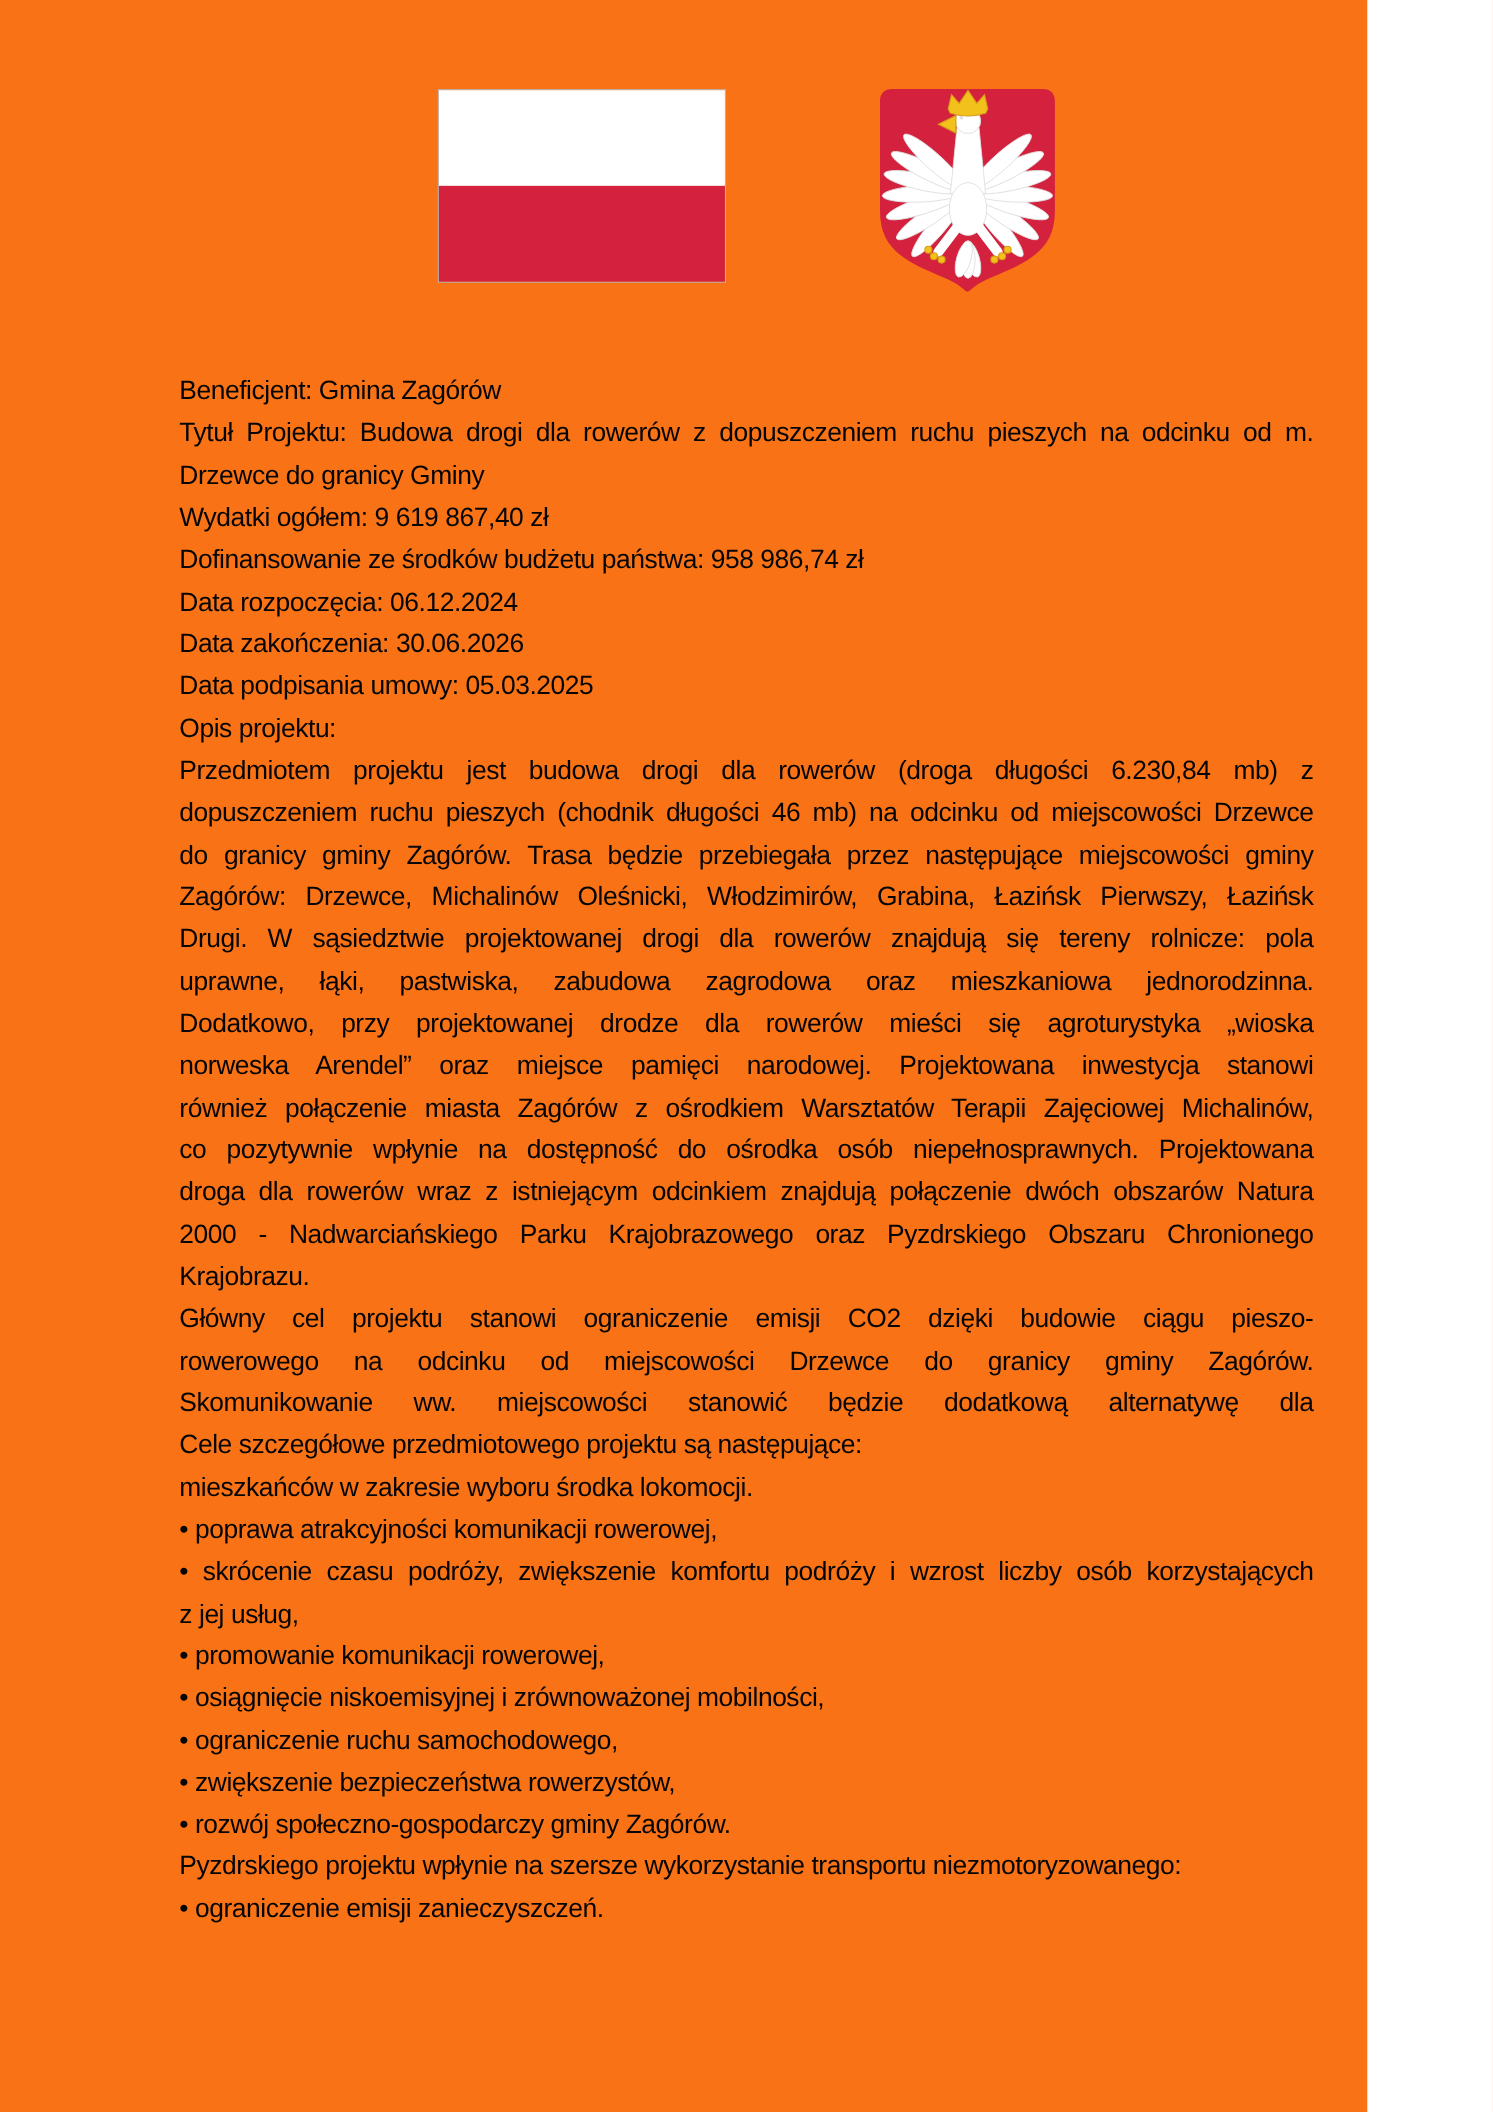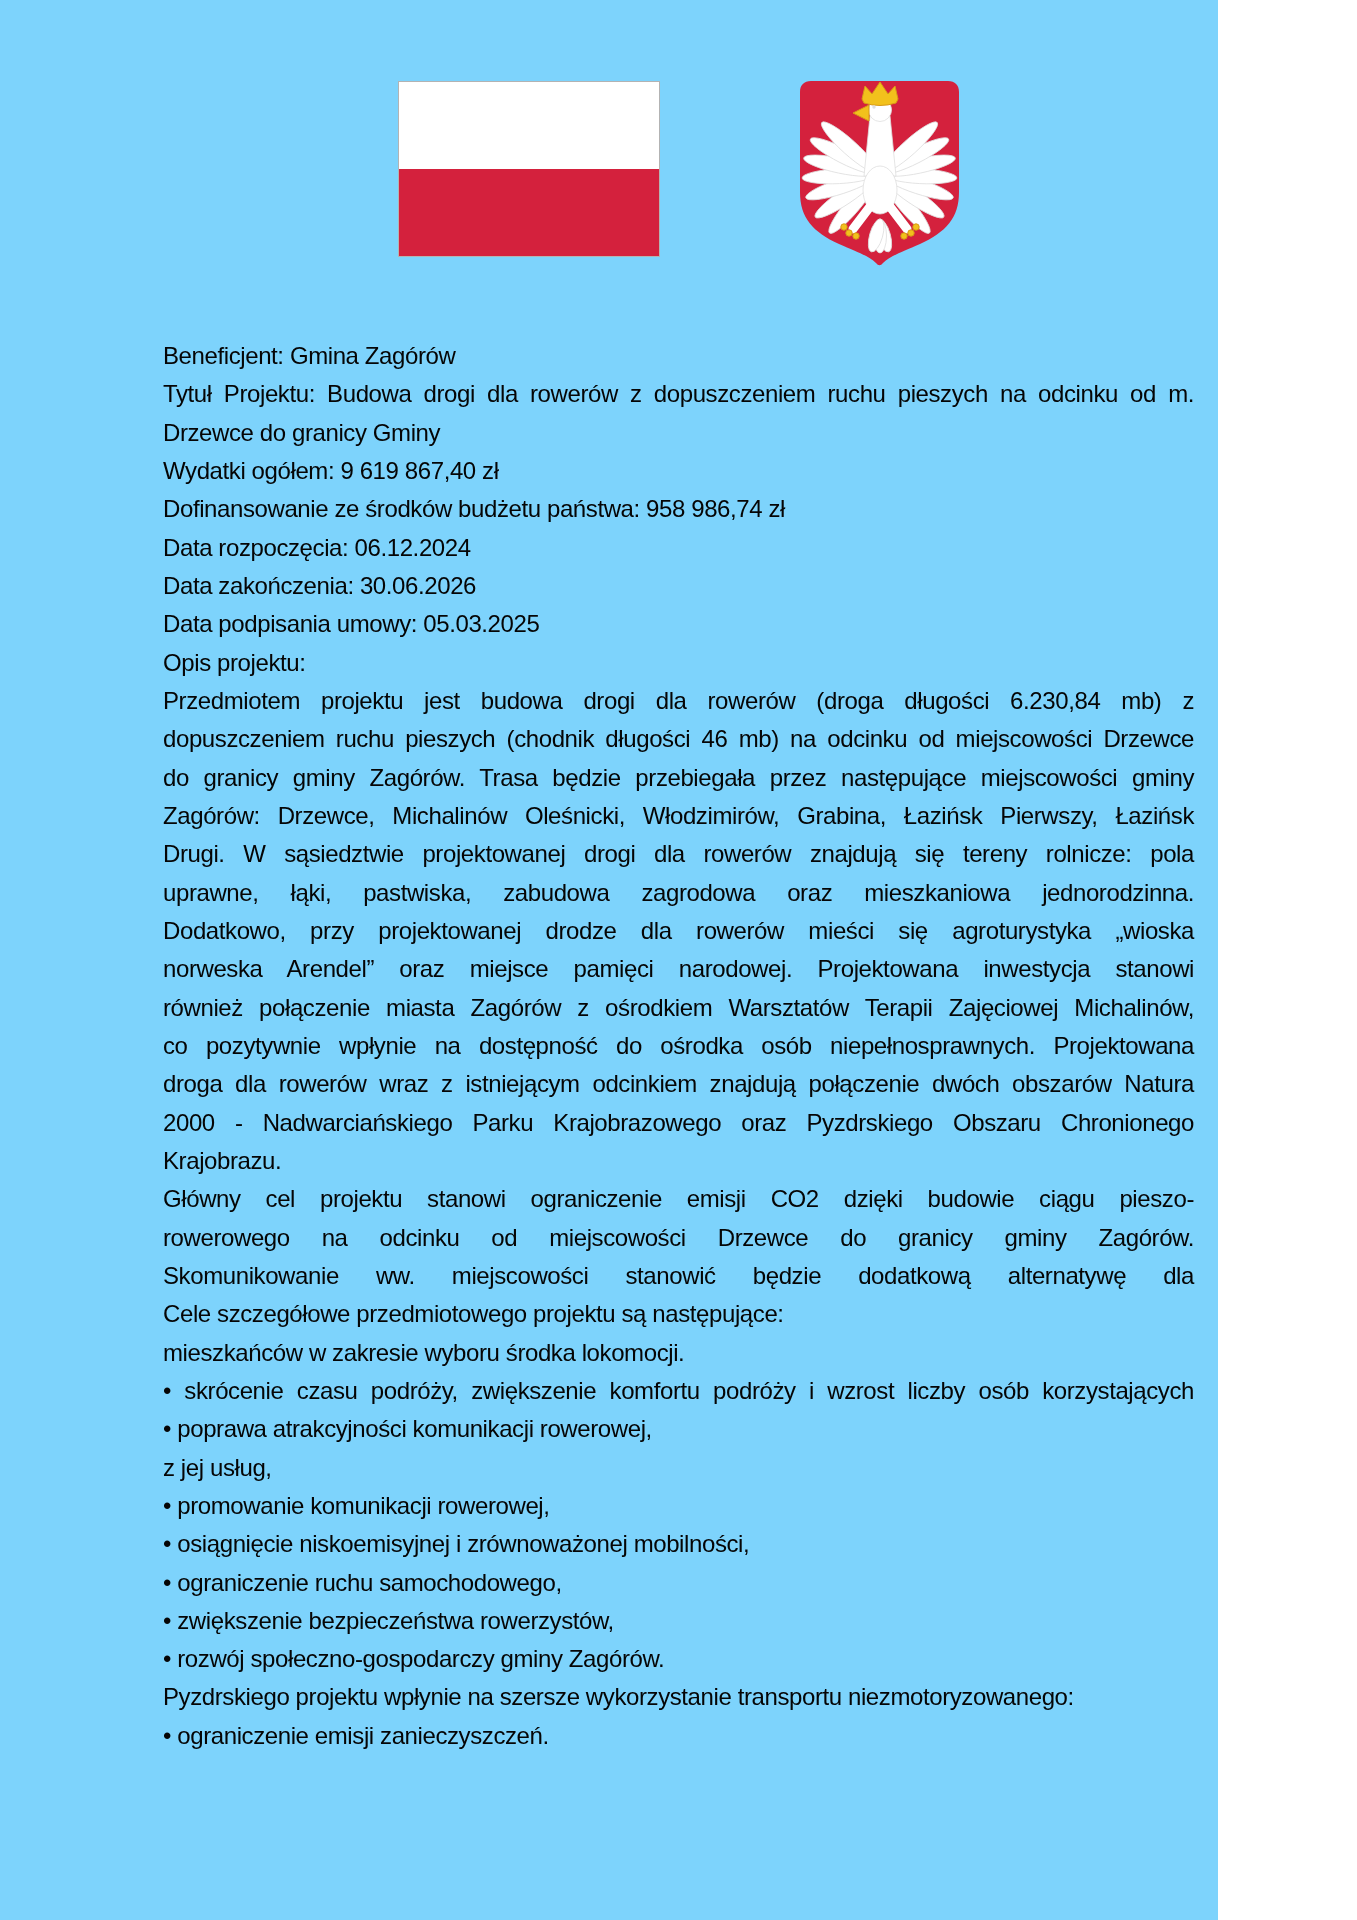--- a/index.html
+++ b/index.html
@@ -1,23 +1,24 @@
 <!DOCTYPE html>
 <html lang="pl"><head>
 <meta charset="utf-8">
 <title>Dokument projektu</title>
 <style>
   html,body{margin:0;padding:0;background:#ffffff;}
   #page{
     position:relative;
     width:1218px;height:1920px;
-    background:#7dd3fc;
+    background:#f97316;
     font-family:"Liberation Sans","DejaVu Sans",sans-serif;
     color:#050505;
     overflow:hidden;
+    padding-left:25px;
   }
   
   .flag{
     position:absolute;left:398px;top:81px;
     width:260px;height:174px;
     border:1px solid #b3b3b3;
     display:flex;flex-direction:column;
   }
   .flag-stripe{flex:1 1 50%;}
   
@@ -119,22 +120,22 @@
       <div class="line stretch">również połączenie miasta Zagórów z ośrodkiem Warsztatów Terapii Zajęciowej Michalinów,</div>
       <div class="line stretch">co pozytywnie wpłynie na dostępność do ośrodka osób niepełnosprawnych. Projektowana</div>
       <div class="line stretch">droga dla rowerów wraz z istniejącym odcinkiem znajdują połączenie dwóch obszarów Natura</div>
       <div class="line stretch">2000 - Nadwarciańskiego Parku Krajobrazowego oraz Pyzdrskiego Obszaru Chronionego</div>
       <div class="line">Krajobrazu.</div>
       <div class="line stretch">Główny cel projektu stanowi ograniczenie emisji CO2 dzięki budowie ciągu pieszo-</div>
       <div class="line stretch">rowerowego na odcinku od miejscowości Drzewce do granicy gminy Zagórów.</div>
       <div class="line stretch">Skomunikowanie ww. miejscowości stanowić będzie dodatkową alternatywę dla</div>
       <div class="line">Cele szczegółowe przedmiotowego projektu są następujące:</div>
       <div class="line">mieszkańców w zakresie wyboru środka lokomocji.</div>
+      <div class="line">• poprawa atrakcyjności komunikacji rowerowej,</div>
       <div class="line stretch">• skrócenie czasu podróży, zwiększenie komfortu podróży i wzrost liczby osób korzystających</div>
-      <div class="line">• poprawa atrakcyjności komunikacji rowerowej,</div>
       <div class="line">z jej usług,</div>
       <div class="line">• promowanie komunikacji rowerowej,</div>
       <div class="line">• osiągnięcie niskoemisyjnej i zrównoważonej mobilności,</div>
       <div class="line">• ograniczenie ruchu samochodowego,</div>
       <div class="line">• zwiększenie bezpieczeństwa rowerzystów,</div>
       <div class="line">• rozwój społeczno-gospodarczy gminy Zagórów.</div>
       <div class="line">Pyzdrskiego projektu wpłynie na szersze wykorzystanie transportu niezmotoryzowanego:</div>
       <div class="line">• ograniczenie emisji zanieczyszczeń.</div>
     </div>
 

